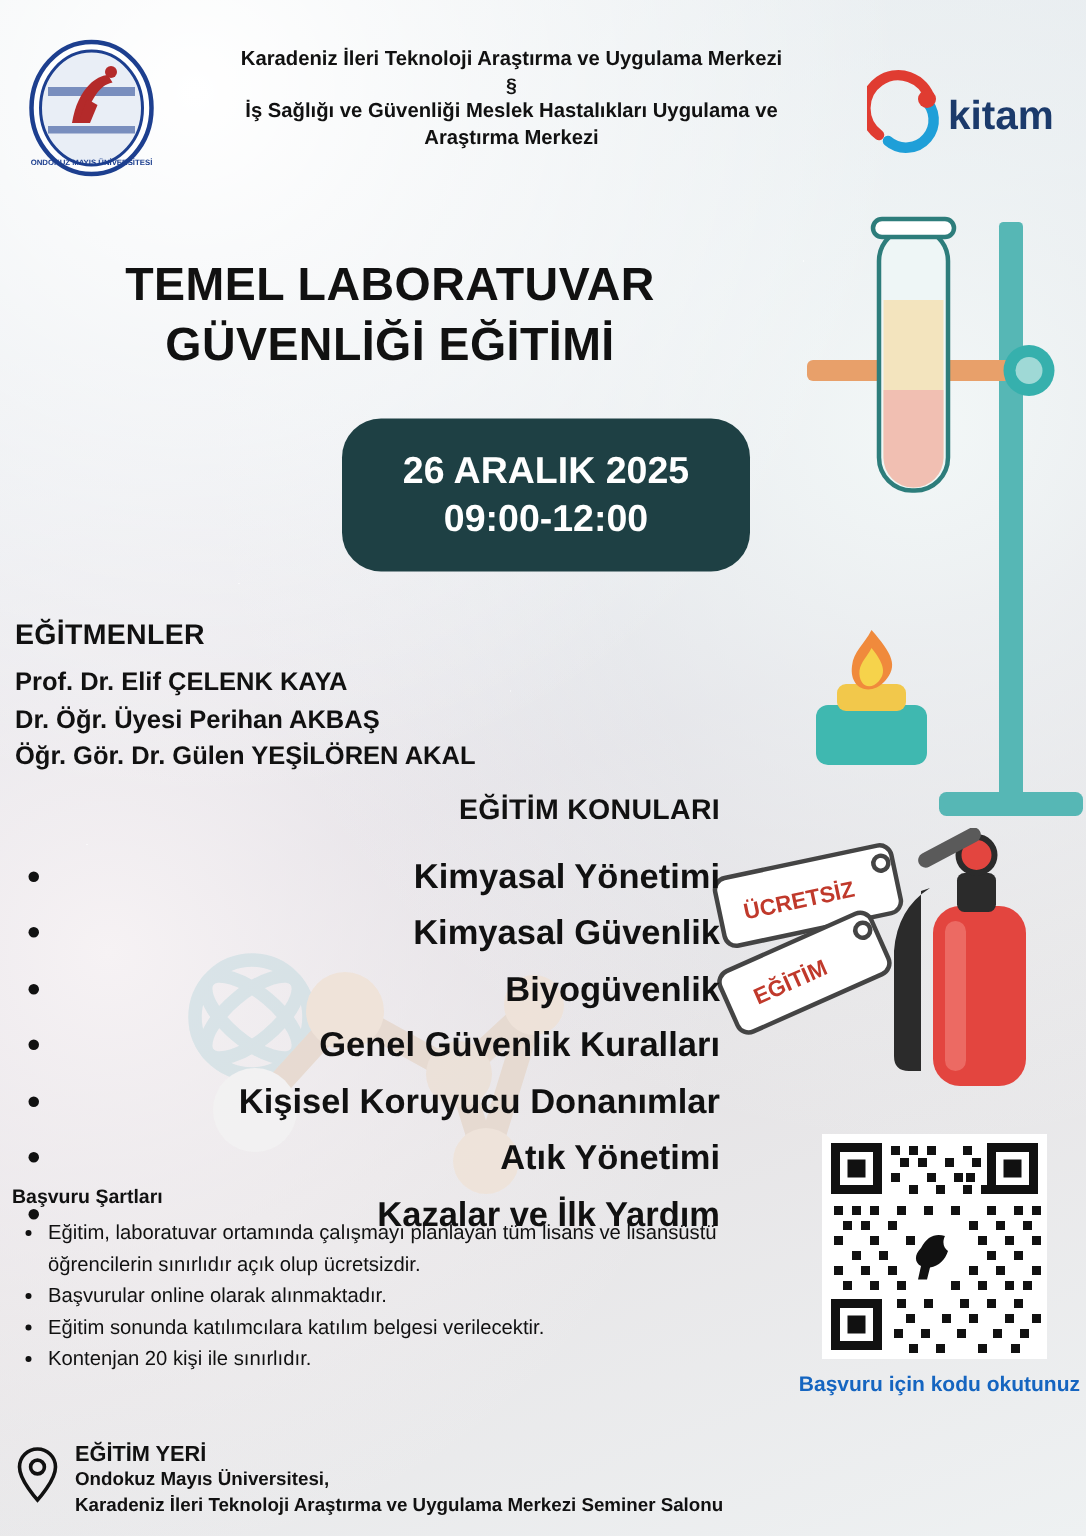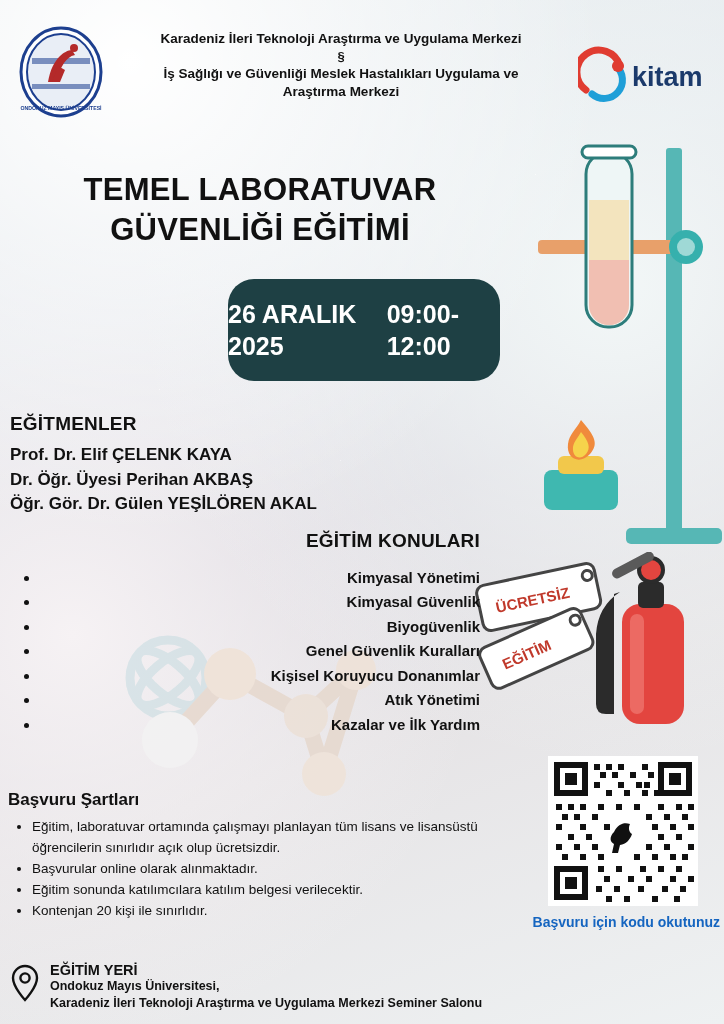--- a/index.html
+++ b/index.html
@@ -52,42 +52,42 @@
     position: absolute; top: 170px; left: 0; width: 520px; text-align: center;
     color: #111; font-weight: bold; font-size: 31px; line-height: 1.28;
     letter-spacing: .3px;
   }
 
   
   .date-pill {
     position: absolute; top: 279px; left: 228px;
     width: 272px; height: 102px;
     background: #1e4044; border-radius: 26px;
-    display: flex; flex-direction: row; align-items: center; justify-content: center;
+    display: flex; flex-direction: column; align-items: center; justify-content: center;
     color: #ffffff; font-weight: bold; font-size: 25px; line-height: 1.3;
   }
 
   
   .sec-heading {
     font-weight: bold; font-size: 19px; color: #111; letter-spacing: .2px;
   }
   .trainers { position: absolute; top: 413px; left: 10px; width: 430px; }
   .trainers ul { list-style: none; margin-top: 8px; }
   .trainers li { font-size: 17px; font-weight: bold; color: #111; line-height: 1.45; }
 
   
   .topics { position: absolute; top: 530px; left: 10px; width: 470px; text-align: right; }
   .topics ul { margin: 14px 0 0 30px; }
   .topics li {
-    font-size: 15px; font-weight: bold; color: #111; line-height: 1.63;
+    font-size: 23px; font-weight: bold; color: #111; line-height: 1.63;
   }
 
   
   .apply { position: absolute; top: 790px; left: 8px; width: 500px; }
-  .apply h3 { font-size: 17px; font-weight: bold; color: #111; }
+  .apply h3 { font-size: 13px; font-weight: bold; color: #111; }
   .apply ul { margin: 7px 0 0 24px; }
   .apply li { font-size: 13.5px; color: #111; line-height: 1.55; }
 
   
   .qr-wrap { position: absolute; top: 756px; left: 548px; width: 150px; }
   .qr-caption {
     position: absolute; top: 914px; left: 498px; width: 222px;
     color: #1565c0; font-size: 14px; font-weight: bold; text-align: right;
   }
 

